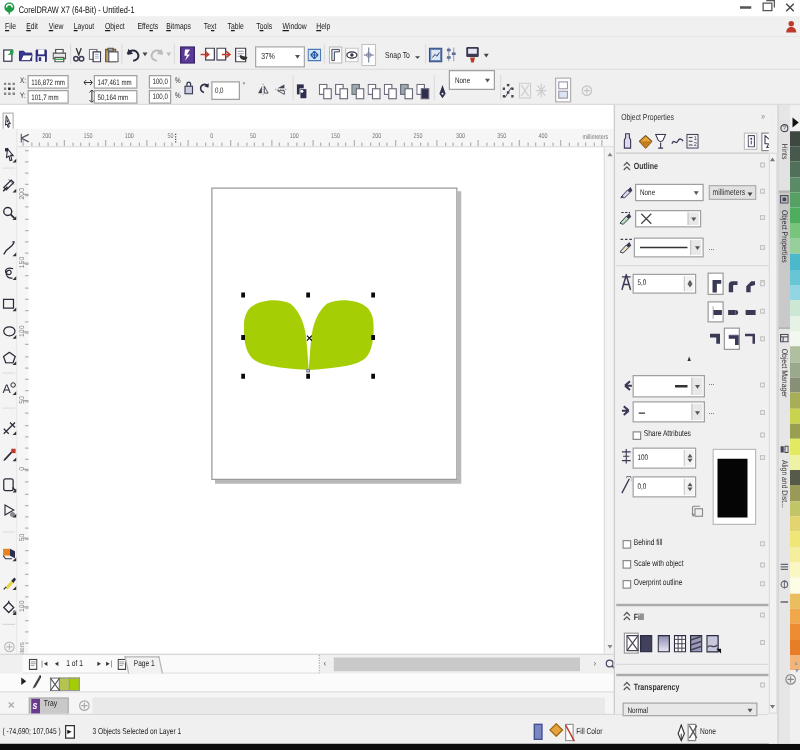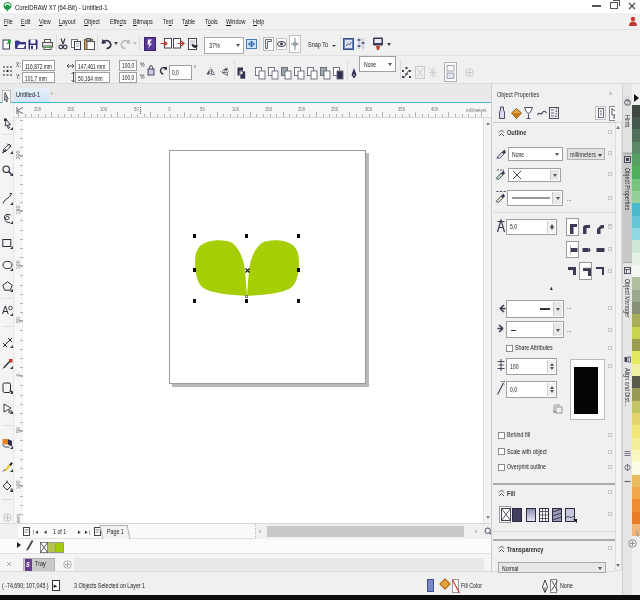--- a/index.html
+++ b/index.html
@@ -369,26 +369,20 @@
         </svg>
       </div>
       <div class="abs" style="left: 465px; top: 11.5px; width: 9px; height: 9px;">
         <svg width="9" height="9" viewBox="0 0 9 9">
           <circle cx="4.5" cy="4.5" r="3.8" fill="none" stroke="#c3c3c3" stroke-width="0.9"></circle>
           <path d="M4.5,2 v5 M2,4.5 h5" stroke="#c3c3c3" stroke-width="0.9"></path>
         </svg>
       </div>
     </div>
 
-<div class="abs" style="left:0;top:84px;width:491px;height:19px;background:#e9e9e9;">
- <div class="abs" style="left:14px;top:3.5px;width:35px;height:14px;background:linear-gradient(#e7f0fa,#cfe3f6);"></div>
- <div class="abs" style="left: 15.5px; top: 6px; font-size: 7.2px; color: rgb(34, 34, 34); transform: scaleX(0.78); transform-origin: 0px 50%;">Untitled-1</div>
- <div class="abs" style="left: 50px; top: 5px; width: 7px; height: 9px; font-size: 8px; color: rgb(154, 154, 154); transform: scaleX(0.78); transform-origin: 0px 50%;">+</div>
- <div class="abs" style="left:0;top:17.5px;width:491px;height:1.5px;background:#45b6dd;"></div>
-</div>
 
 <div class="abs" style="left:2px;top:90px;width:9px;height:17px;background:#fdfdfd;border:1px solid #b8b8b8;">
  <svg width="7" height="13" viewBox="0 0 7 13" style="margin:1px auto">
   <path d="M2,0.5 L5.3,7 L3.7,6.8 L4.4,9.6 L3.4,9.9 L2.7,7.2 L1.4,8.2 Z" fill="none" stroke="#2b2b3a" stroke-width="0.8"></path>
         <path d="M2.6,3.2 L4,6 L3.2,6 L2.4,5 Z" fill="#2b2b3a"></path>
  </svg>
 </div>
 
 <div class="abs" id="hruler" style="left:14px;top:103px;width:477px;height:14.5px;background:#f6f6f6;">
       <div class="abs" style="left: 17.5px; top: 3px; width: 14px; text-align: center; font-size: 5.5px; color: rgb(119, 119, 119); transform: scaleX(0.78); transform-origin: 0px 50%;">200</div>

